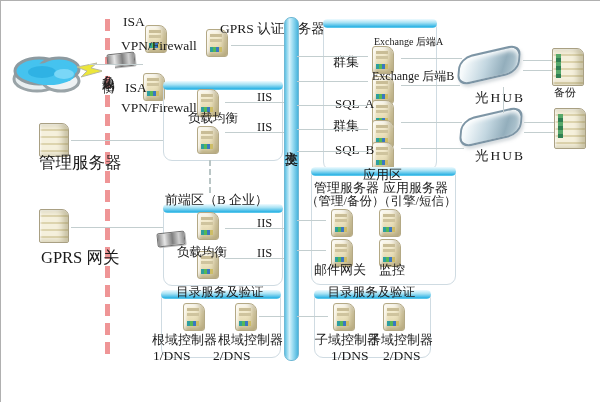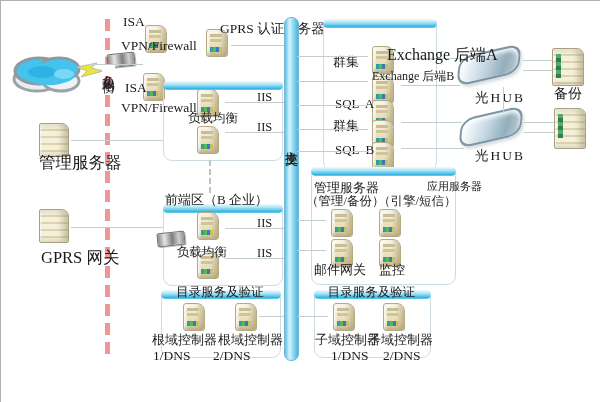--- a/index.html
+++ b/index.html
@@ -150,43 +150,44 @@
     </div>
   <div class="srv" style="left:368px;top:98px;">
       <i></i>
     </div>
   <div class="srv" style="left:368px;top:118px;">
       <i></i>
     </div>
   <div class="srv" style="left:368px;top:140px;">
       <i></i>
     </div>
-  <div class="txt" style="left:373px;top:46px;font-size:16px;z-index:4;margin-left:13px;">Exchange 后端A</div>
+  <div class="txt" style="left:373px;top:36px;font-size:10px;z-index:4;">Exchange 后端A</div>
   <div class="txt" style="left:332px;top:54px;font-size:13px;">群集</div>
   <div class="txt" style="left:371px;top:69px;font-size:12px;z-index:4;">Exchange 后端B</div>
   <div class="txt" style="left:334px;top:96px;font-size:13px;">SQL  A</div>
   <div class="txt" style="left:332px;top:118px;font-size:13px;">群集</div>
   <div class="txt" style="left:334px;top:142px;font-size:13px;">SQL  B</div>
 
   <div class="hub" style="left:456px;top:50px;"></div>
   <div class="txt" style="left:474px;top:90px;font-size:13.5px;letter-spacing:2px;">光HUB</div>
   <div class="hub" style="left:458px;top:112px;"></div>
   <div class="txt" style="left:474px;top:148px;font-size:13.5px;letter-spacing:2px;">光HUB</div>
 
   <div class="rack green" style="left:549px;top:45px;width:38px;height:42px;">
       <i></i>
     </div>
-  <div class="txt" style="left:553px;top:86px;font-size:14px;">备份</div>
+  <div class="txt" style="left:553px;top:86px;font-size:11px;">备份</div>
   <div class="rack green" style="left:551px;top:105px;width:38px;height:45px;">
       <i></i>
     </div>
 
   <div class="panel" style="left:310px;top:166px;width:143px;height:116px;"></div>
+  <div class="ptitle" style="left:310px;top:165px;width:143px;text-align:center;">应用区</div>
   <div class="txt" style="left:313px;top:180px;font-size:13px;z-index:4;">管理服务器</div>
-  <div class="txt" style="left:382px;top:180px;font-size:11px;z-index:4;margin-left:44px;">应用服务器</div>
+  <div class="txt" style="left:382px;top:180px;font-size:13px;z-index:4;">应用服务器</div>
   <div class="txt" style="left:377px;top:194px;font-size:12.5px;z-index:4;">（引擎/短信）</div>
   <div class="txt" style="left:305px;top:194px;font-size:12.5px;z-index:4;">（管理/备份）</div>
   <div class="srv" style="left:327px;top:207px;">
       <i></i>
     </div>
   <div class="srv" style="left:375px;top:207px;">
       <i></i>
     </div>
   <div class="srv" style="left:327px;top:237px;">
       <i></i>

